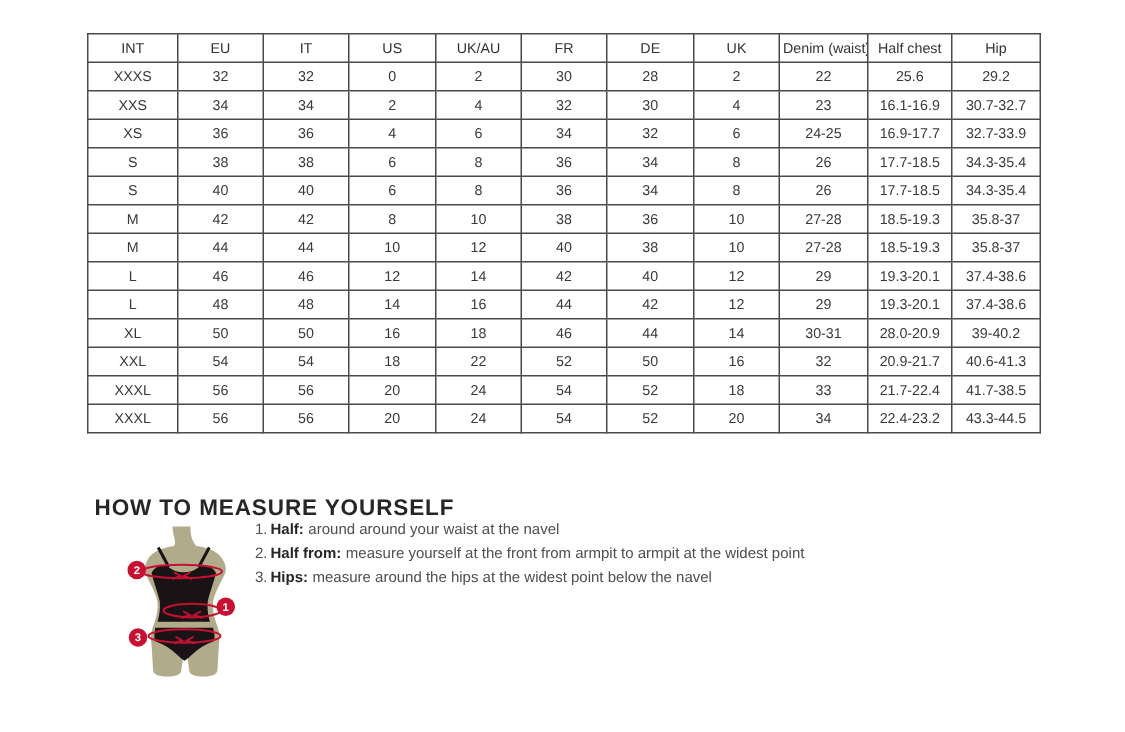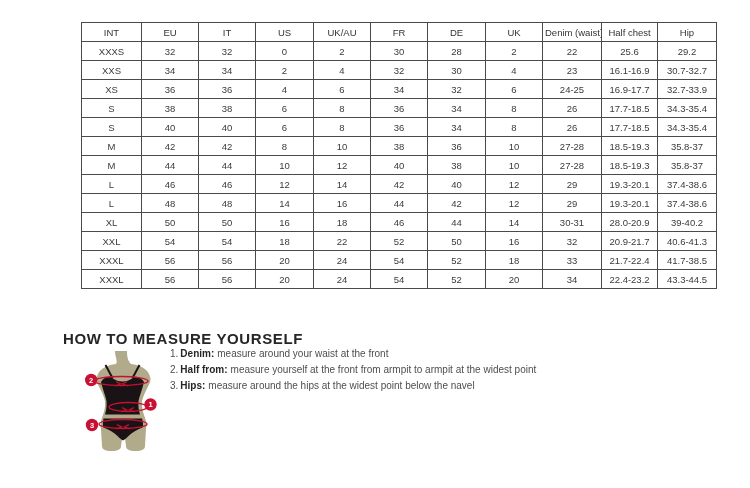--- a/index.html
+++ b/index.html
@@ -2,21 +2,21 @@
 <html><head>
 <meta charset="utf-8">
 <style>
   * { margin:0; padding:0; box-sizing:border-box; }
   html,body { width:750px; height:488px; background:#ffffff; overflow:hidden;
               font-family:"Liberation Sans", sans-serif; }
   .stage { position:relative; width:750px; height:488px; background:#fff; }
 
   
   .size-table-wrap { position:absolute; left:58px; top:22px; }
-  table.size-chart { border-collapse:collapse; table-layout:fixed; width:635px;margin-left:23px; }
+  table.size-chart { border-collapse:collapse; table-layout:fixed; width:635px; }
   table.size-chart th, table.size-chart td {
       border:1px solid #4a4a4a;
       height:19px;
       padding:0 2px;
       text-align:center;
       vertical-align:middle;
       font-size:9.5px;
       font-weight:normal;
       color:#3a3a3a;
       white-space:nowrap;
@@ -294,21 +294,21 @@
       </g>
       <g>
         <circle cx="8" cy="75" r="6.2" fill="#c81032"></circle>
         <text x="8" y="77.6" text-anchor="middle" font-size="7.5" font-weight="bold" fill="#ffffff" font-family="Liberation Sans, sans-serif">3</text>
       </g>
     </svg>
   </div>
 
   <div class="steps">
     <div class="step">
-      <span class="step-num">1.</span><span class="step-label">Denim:</span><span>measure around your waist at the front</span>
+      <span class="step-num">1.</span><span class="step-label">Half:</span><span>around around your waist at the navel</span>
     </div>
     <div class="step">
       <span class="step-num">2.</span><span class="step-label">Half from:</span><span>measure yourself at the front from armpit to armpit at the widest point</span>
     </div>
     <div class="step">
       <span class="step-num">3.</span><span class="step-label">Hips:</span><span>measure around the hips at the widest point below the navel</span>
     </div>
   </div>
 
 </div>

